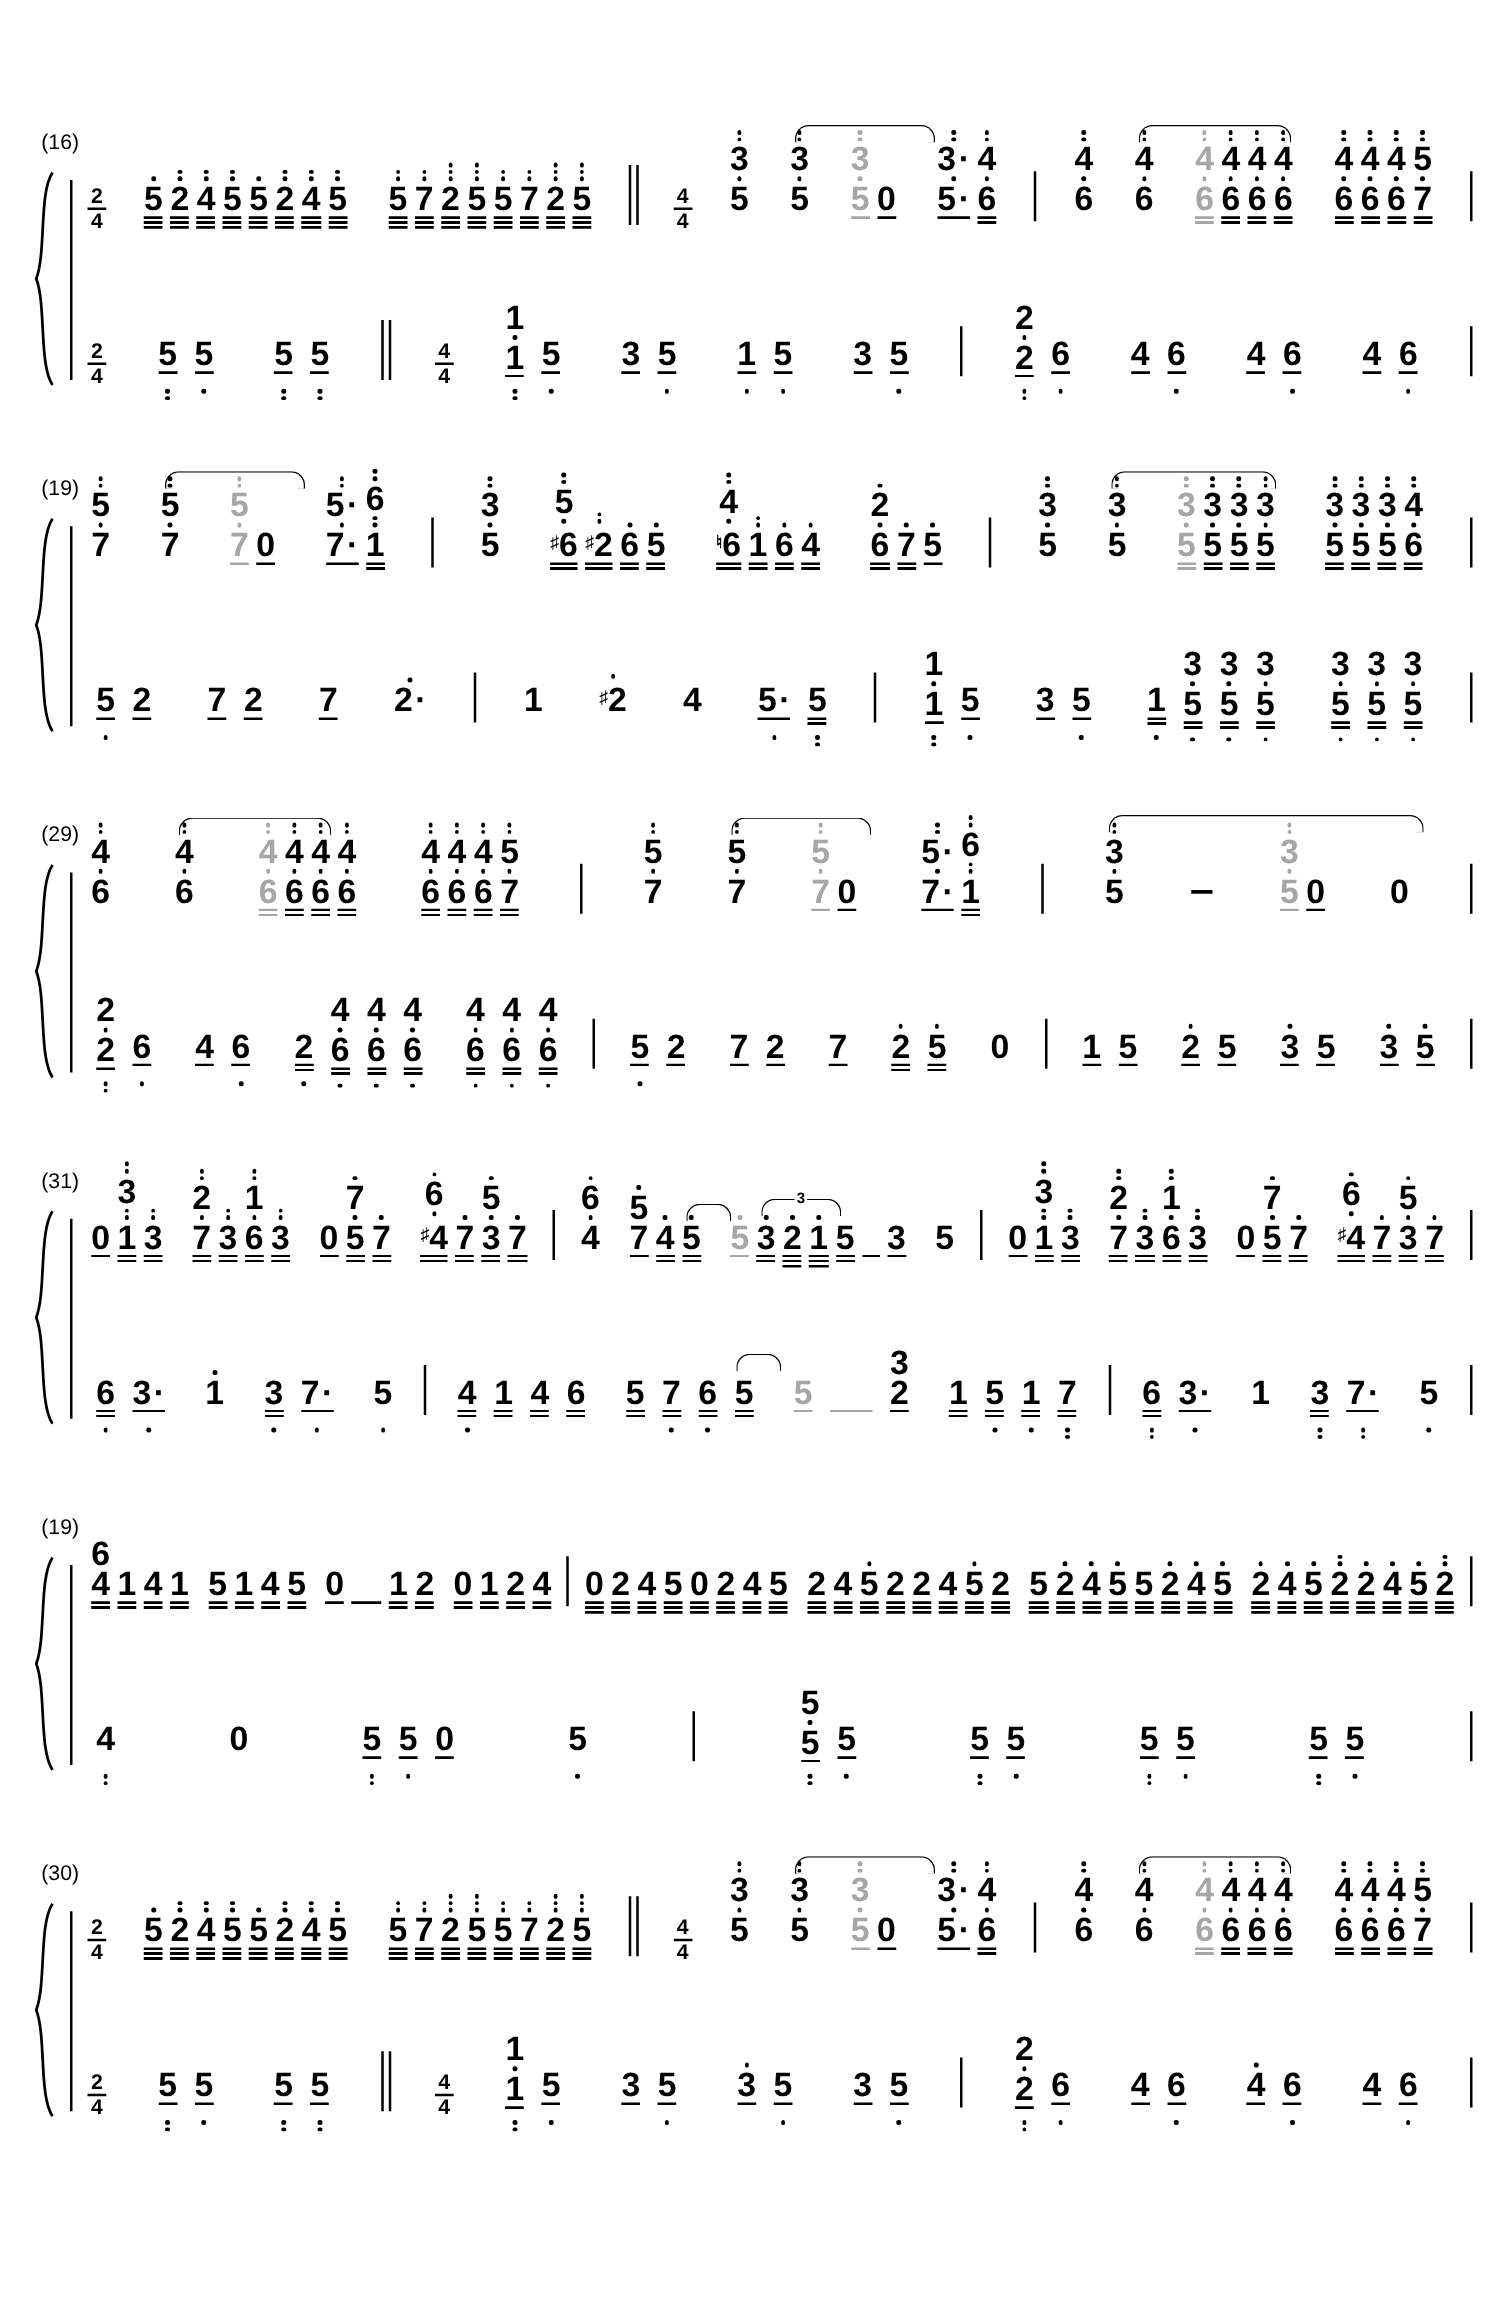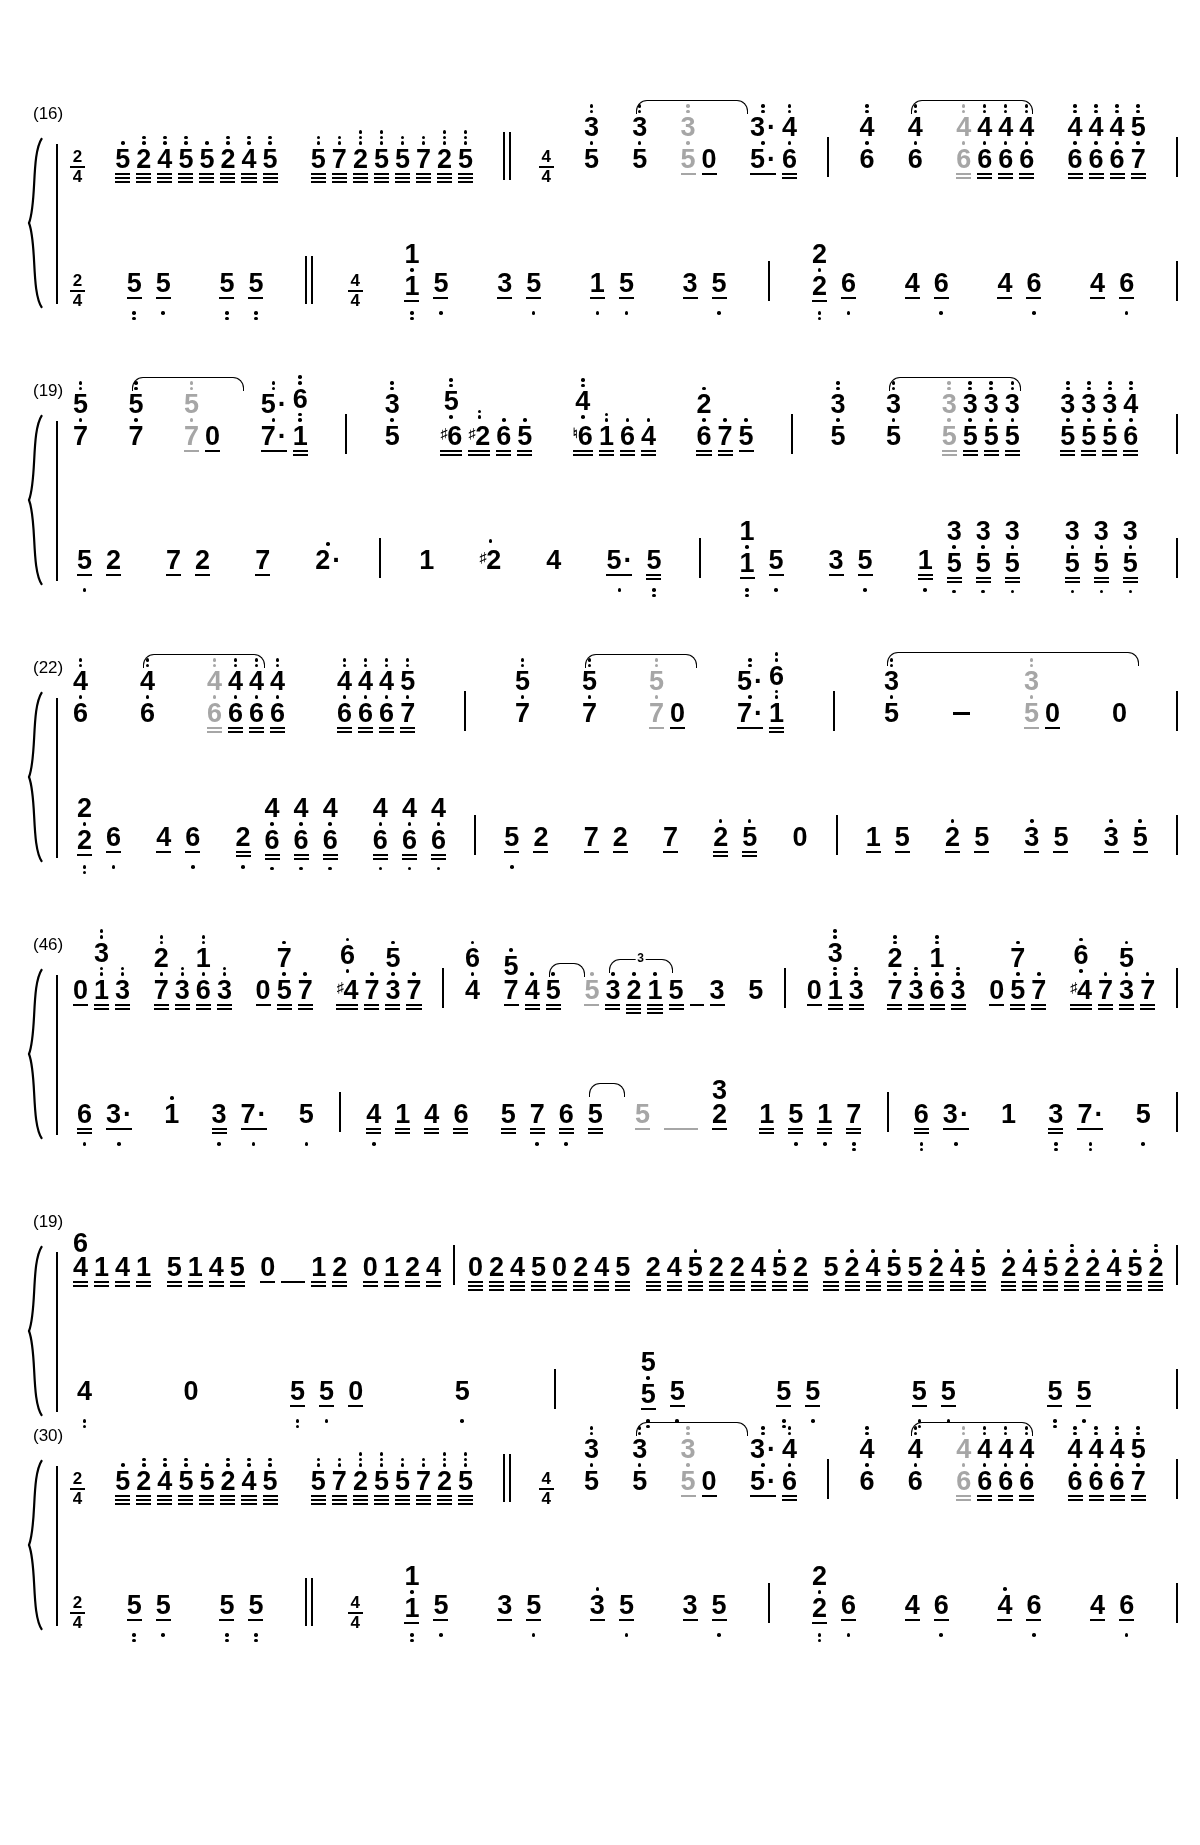--- a/index.html
+++ b/index.html
@@ -1228,21 +1228,21 @@
               <div class="dots">
                 <i class="dt"></i>
               </div>
             </div>
           </div>
         </div>
         <div class="bar"></div>
       </div>
     </div>
     <div class="sys" style="top: 634px;">
-      <div class="lbl">(22)</div>
+      <div class="lbl">(29)</div>
       <svg class="brace" viewBox="0 0 22 170" preserveAspectRatio="none">
         <path d="M18 2 C7 18 13 65 5 85 C13 105 7 152 18 168" fill="none" stroke="#000" stroke-width="2.2"></path>
       </svg>
       <div class="lline"></div>
       <div class="rowU">
         <div class="grp">
           <div class="cell">
             <div class="dots">
               <i class="dt"></i>
               <i class="dt"></i>
@@ -1766,21 +1766,21 @@
             </div>
             <div class="dg">5</div>
             <div class="ulz u1"></div>
             <div class="bdz"></div>
           </div>
         </div>
         <div class="bar"></div>
       </div>
     </div>
     <div class="sys" style="top: 911px;">
-      <div class="lbl">(46)</div>
+      <div class="lbl">(31)</div>
       <svg class="brace" viewBox="0 0 22 170" preserveAspectRatio="none">
         <path d="M18 2 C7 18 13 65 5 85 C13 105 7 152 18 168" fill="none" stroke="#000" stroke-width="2.2"></path>
       </svg>
       <div class="lline"></div>
       <div class="rowU">
         <div class="grp">
           <div class="cell">
             <div class="dg">0</div>
             <div class="ulz u1"></div>
             <div class="bdz"></div>
@@ -2868,21 +2868,21 @@
             <div class="bdz">
               <div class="dots">
                 <i class="dt"></i>
               </div>
             </div>
           </div>
         </div>
         <div class="bar"></div>
       </div>
     </div>
-    <div class="sys" style="top: 1402px;">
+    <div class="sys" style="top: 1465px;">
       <div class="lbl">(30)</div>
       <svg class="brace" viewBox="0 0 22 170" preserveAspectRatio="none">
         <path d="M18 2 C7 18 13 65 5 85 C13 105 7 152 18 168" fill="none" stroke="#000" stroke-width="2.2"></path>
       </svg>
       <div class="lline"></div>
       <div class="rowU">
         <div class="ts">
           <div class="tn">2</div>
           <div class="tl"></div>
           <div class="td">4</div>

